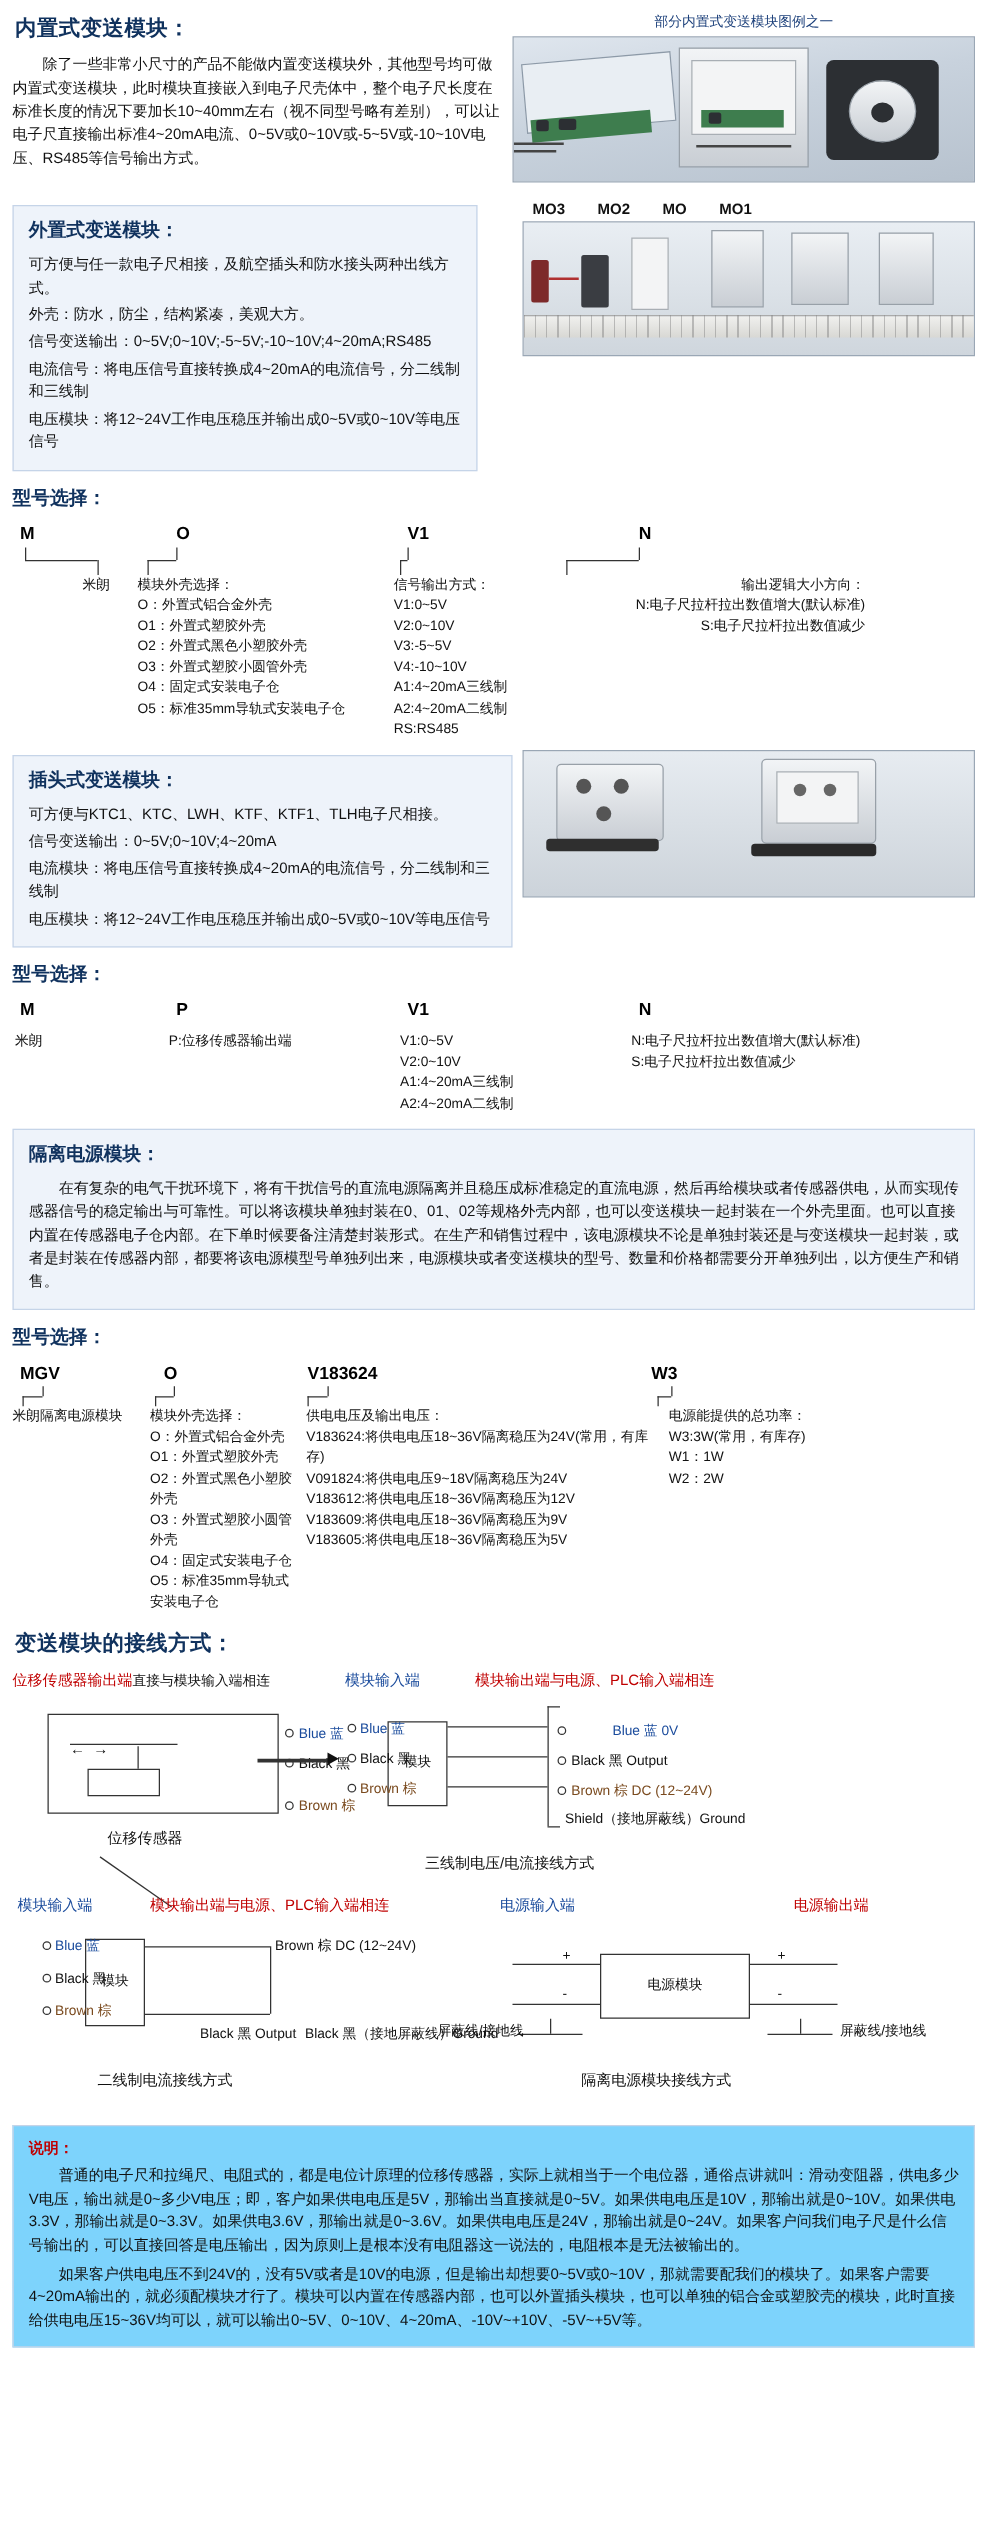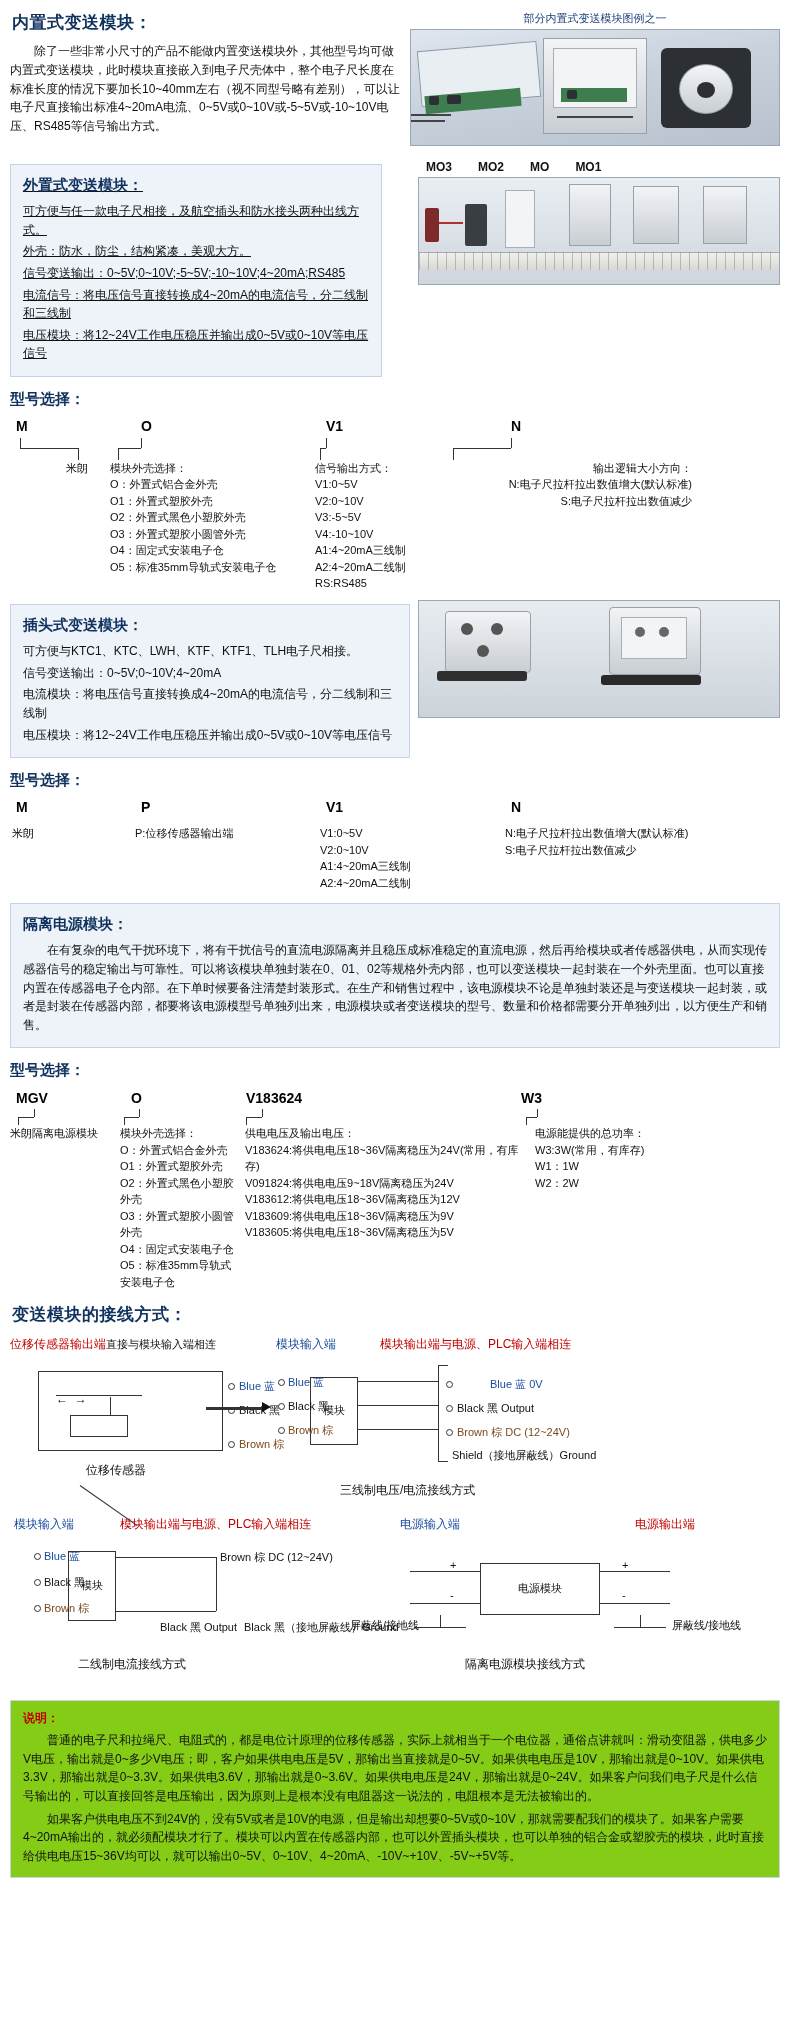--- a/index.html
+++ b/index.html
@@ -88,21 +88,21 @@
     border:1px solid #333; background:#fff; text-align:center;
     font-size:11px; display:flex; align-items:center; justify-content:center;
   }
   .term { width:7px; height:7px; border:1px solid #333; border-radius:50%; background:#fff; display:inline-block; }
   .hline { position:absolute; height:1px; background:#333; }
   .vline { position:absolute; width:1px; background:#333; }
   .arrow-r { position:absolute; width:0;height:0;border-top:5px solid transparent;border-bottom:5px solid transparent;border-left:9px solid #111; }
 
   
   .note {
-    border:1px solid #c5d4e8; background:#84cc16; padding:8px 12px;
+    border:1px solid #c5d4e8; background:#7dd3fc; padding:8px 12px;
     margin-top:10px;
   }
   .note .ttl { color:#c00000; font-weight:bold; margin-bottom:4px; }
   .note p { margin:4px 0; text-indent:2em; }
 </style>
 </head>
 <body>
 
 <div class="page">
 
@@ -127,21 +127,21 @@
         <div class="dev-wire" style="left:146px;top:86px;width:76px;height:2px;"></div>
 
         <div class="dev-dark" style="left:250px;top:18px;width:90px;height:80px;border-radius:6px;"></div>
         <div class="dev-silver" style="left:268px;top:34px;width:54px;height:50px;border-radius:50%;"></div>
         <div class="dev-dark" style="left:286px;top:52px;width:18px;height:16px;border-radius:50%;"></div>
       </div>
     </div>
   </div>
 
   <div style="position:relative;">
-    <div class="panel" style="width:372px;text-decoration:underline;">
+    <div class="panel" style="width:372px;">
       <div class="title">外置式变送模块：</div>
       <p>可方便与任一款电子尺相接，及航空插头和防水接头两种出线方式。</p>
       <p>外壳：防水，防尘，结构紧凑，美观大方。</p>
       <p>信号变送输出：0~5V;0~10V;-5~5V;-10~10V;4~20mA;RS485</p>
       <p>电流信号：将电压信号直接转换成4~20mA的电流信号，分二线制和三线制</p>
       <p>电压模块：将12~24V工作电压稳压并输出成0~5V或0~10V等电压信号</p>
     </div>
 
     <div class="photo-wrap" style="left:408px; top:-6px; width:362px;">
       <div style="display:flex; gap:26px; padding-left:8px; font-size:12px; font-weight:bold;">

